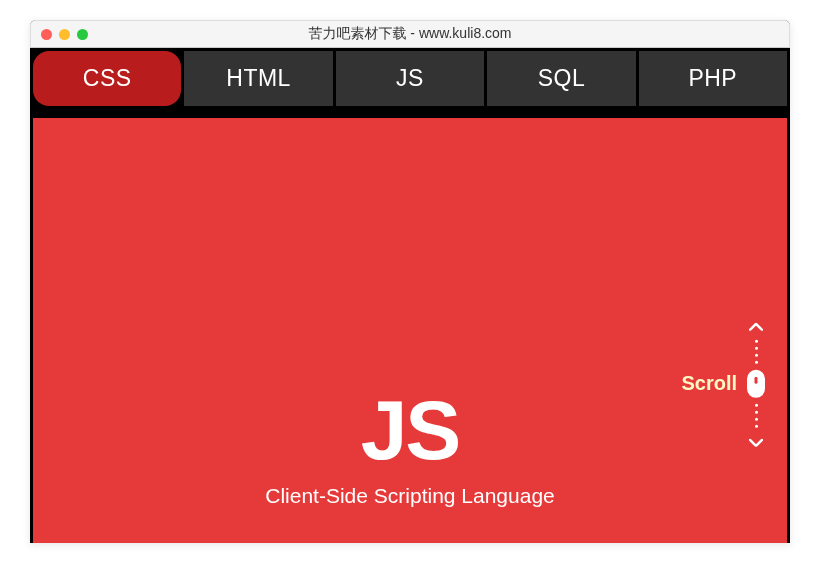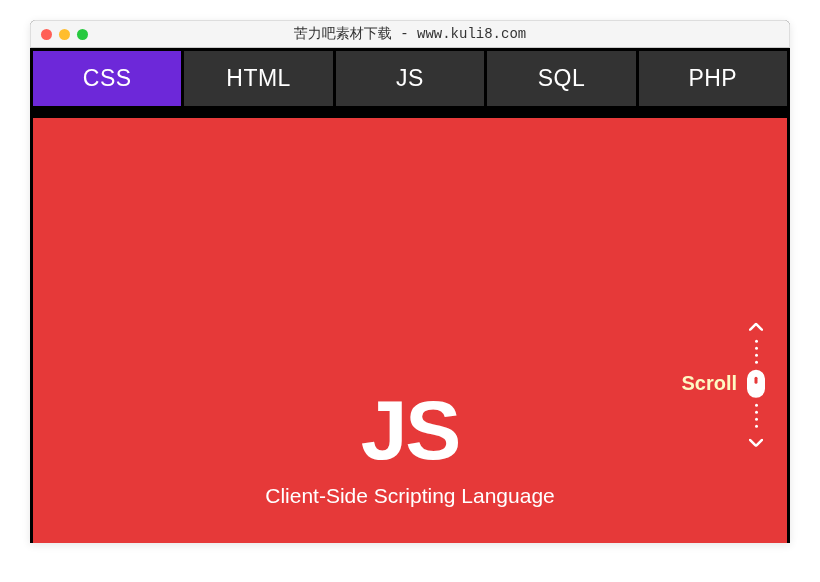--- a/index.html
+++ b/index.html
@@ -51,21 +51,21 @@
     
     .tl-red { background: #ff5f56; }
     .tl-yellow { background: #ffbd2e; }
     .tl-green { background: #27c93f; }
     
     .title-text {
       flex: 1;
       text-align: center;
       font-size: 14px;
       color: #333;
-      font-family: Liberation Mono, monospace;
+      font-family: Liberation Sans, sans-serif;
     }
     
     .tabs {
       display: flex;
       background: #000;
       gap: 3px;
       padding: 3px 3px 12px 3px;
     }
     
     .tab {
@@ -74,21 +74,22 @@
       color: #fff;
       text-align: center;
       padding: 14px 0;
       font-size: 23px;
       font-weight: 400;
       cursor: pointer;
       letter-spacing: 0.5px;
     }
     
     .tab.active {
-      background: #6d28d9;
+      background: #b91c1c;
+      border-radius: 16px;
     }
     
     .content {
       background: #e63939;
       height: 425px;
       position: relative;
       margin: 0 3px;
       display: flex;
       flex-direction: column;
       justify-content: flex-end;

